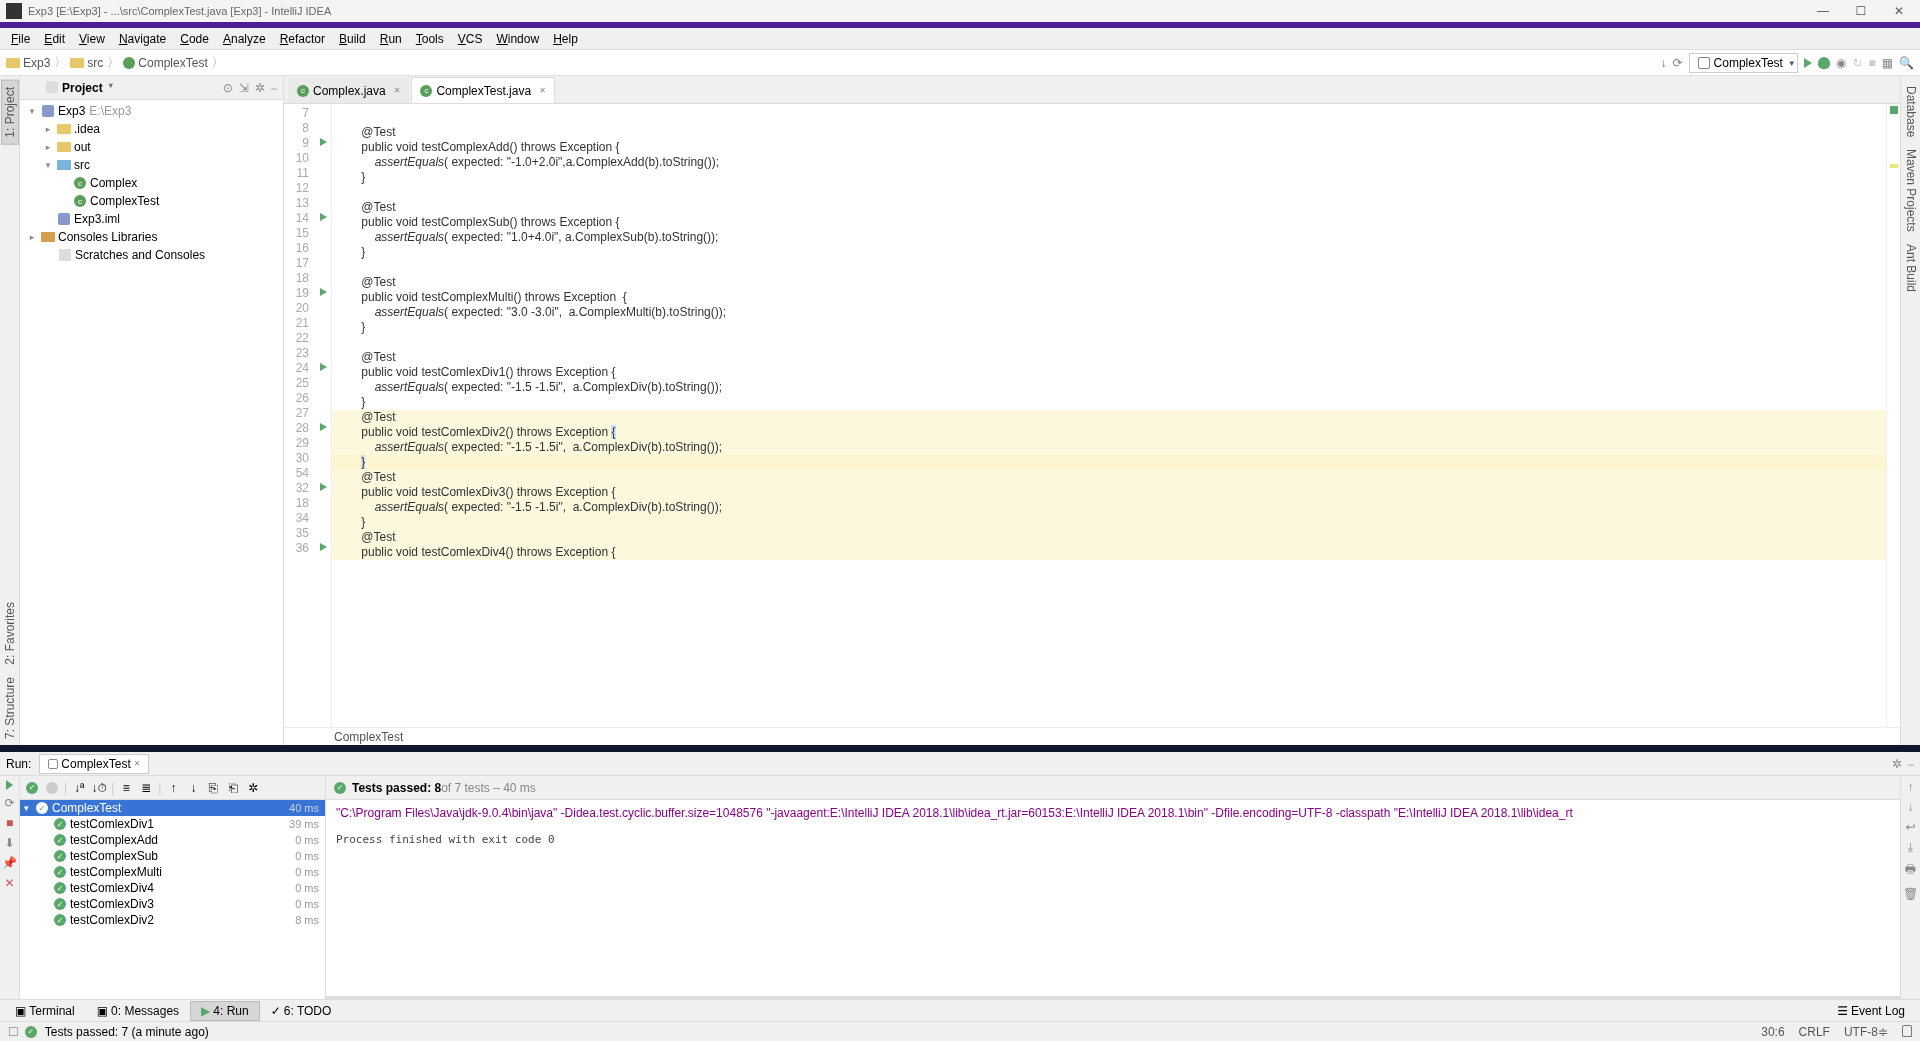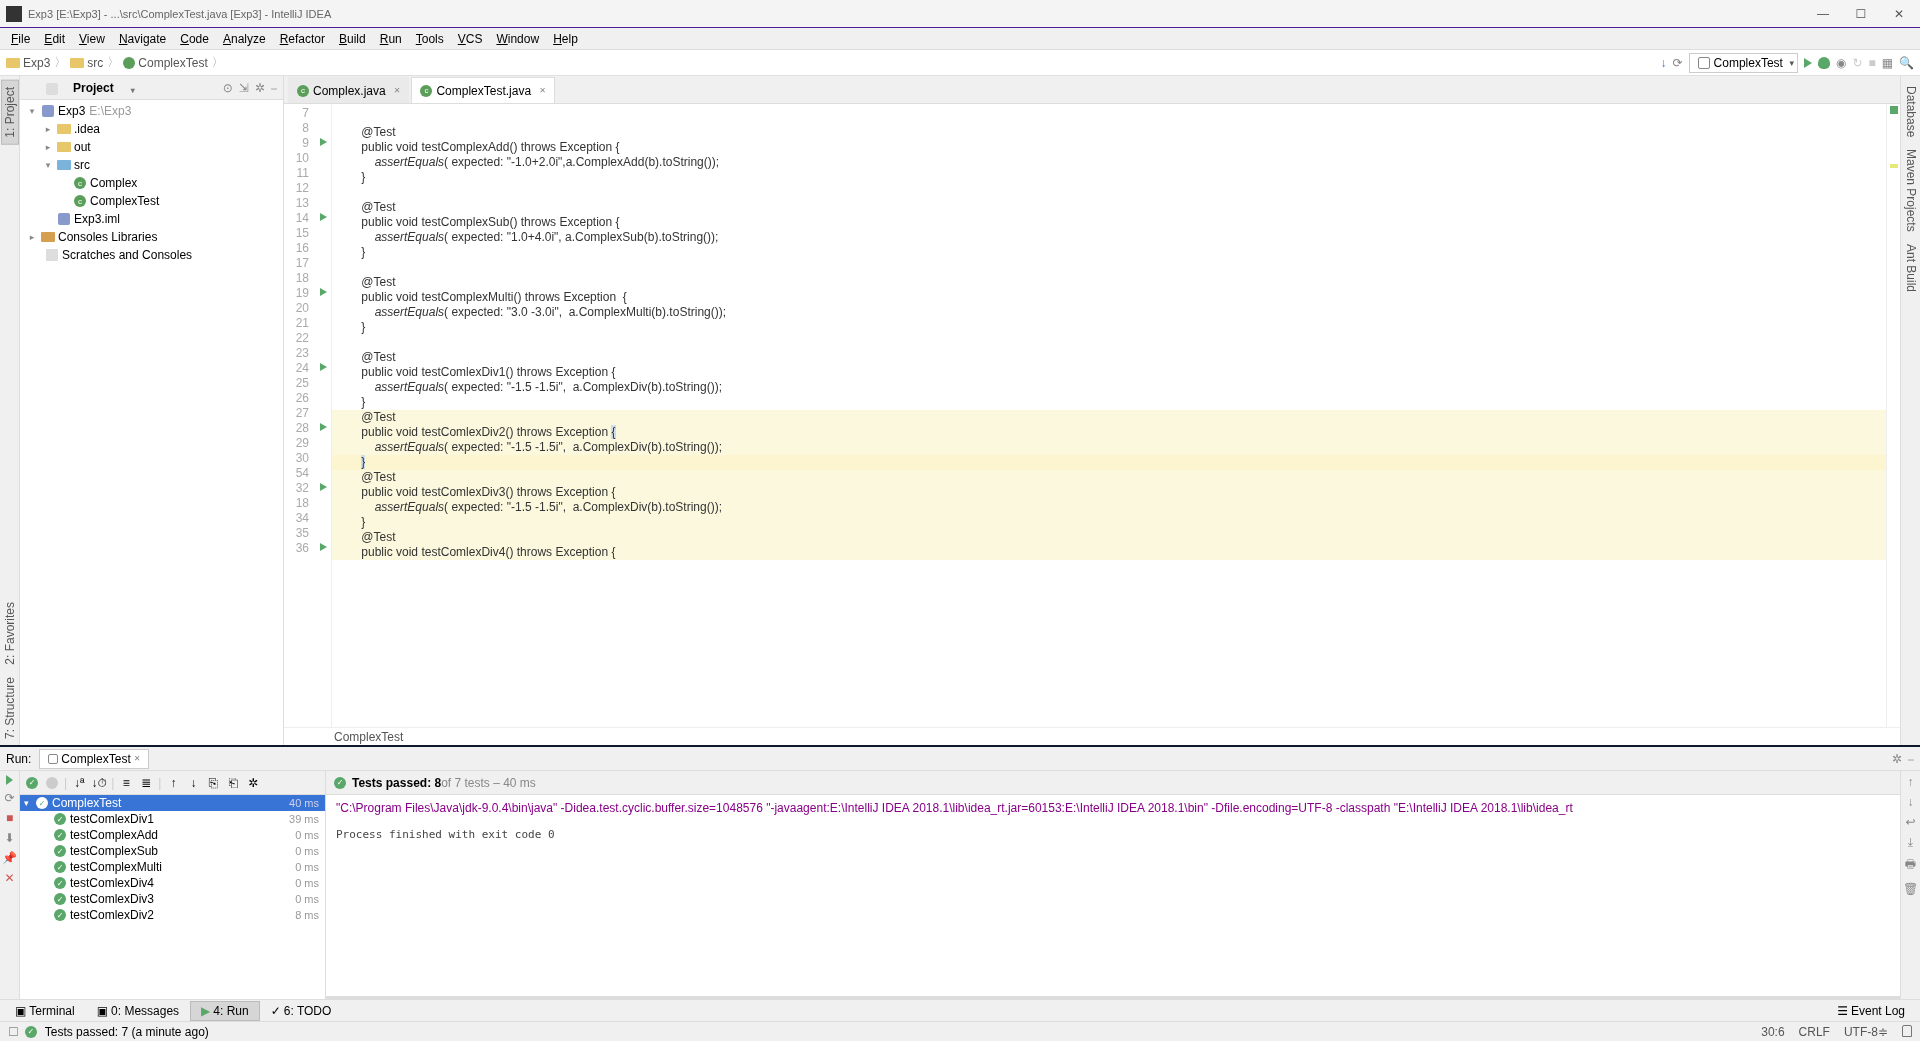--- a/index.html
+++ b/index.html
@@ -1,17 +1,17 @@
 <!DOCTYPE html>
 <html><head>
 <meta charset="utf-8">
 <style>
 * { margin:0; padding:0; box-sizing:border-box; font-family:'Segoe UI',Arial,sans-serif; font-size:12px; }
 body { background:#fff; color:#000; height:1041px; width:1920px; overflow:hidden; display:flex; flex-direction:column; }
-.title-bar { height:28px; background:#f4f4f4; display:flex; align-items:center; padding:0 6px; border-bottom:1px solid #4c1d95; }
+.title-bar { height:28px; background:#f4f4f4; display:flex; align-items:center; padding:0 6px; border-bottom:6px solid #4c1d95; }
 .title-bar .icon { width:16px; height:16px; background:#333; margin-right:6px; }
 .title-bar .ttext { flex:1; color:#666; font-size:11px; }
 .win-btns { display:flex; gap:8px; }
 .win-btn { width:30px; height:20px; display:flex; align-items:center; justify-content:center; color:#555; }
 .menu-bar { height:22px; background:#f0f0f0; display:flex; align-items:center; padding:0 4px; border-bottom:1px solid #ddd; }
 .menu-bar span { padding:2px 7px; cursor:default; }
 .menu-bar span u { text-decoration:underline; }
 .nav-bar { height:26px; background:#fff; display:flex; align-items:center; border-bottom:1px solid #e0e0e0; padding:0 6px; }
 .nav-crumb { display:flex; align-items:center; }
 .nav-crumb .folder-i { width:14px; height:10px; background:#e8c66a; border-radius:1px; margin-right:3px; }
@@ -24,21 +24,21 @@
 .green-tri { width:0; height:0; border-left:8px solid #59a869; border-top:5px solid transparent; border-bottom:5px solid transparent; }
 .bug { width:12px; height:12px; background:#59a869; border-radius:50% 50% 40% 40%; }
 .main { flex:1; display:flex; overflow:hidden; }
 .left-gut { width:20px; background:#f0f0f0; border-right:1px solid #ddd; display:flex; flex-direction:column; align-items:center; padding-top:4px; }
 .left-gut .rot { writing-mode:vertical-rl; transform:rotate(180deg); font-size:11px; padding:6px 1px; color:#555; display:flex; align-items:center; gap:2px; }
 .left-gut .rot.active { background:#d6d6d6; border:1px solid #bbb; }
 .right-gut { width:20px; background:#f0f0f0; border-left:1px solid #ddd; display:flex; flex-direction:column; align-items:center; padding-top:4px; }
 .right-gut .rot { writing-mode:vertical-rl; font-size:11px; padding:6px 1px; color:#555; }
 .proj-panel { width:264px; border-right:1px solid #ddd; display:flex; flex-direction:column; }
 .panel-head { height:24px; background:#f0f0f0; border-bottom:1px solid #ddd; display:flex; align-items:center; padding:0 6px; }
-.panel-head .ptitle { font-weight:600; flex:1; display:flex; align-items:flex-end; gap:15px;padding-left:20px; }
+.panel-head .ptitle { font-weight:600; flex:1; display:flex; align-items:flex-start; gap:4px;padding-left:20px; }
 .panel-head .ptitle::after { content:'▾'; font-size:8px; margin-left:2px; color:#777; }
 .panel-head .pacts { display:flex; gap:6px; color:#888; }
 .tree { flex:1; padding:2px 0; overflow:auto; }
 .tree-item { display:flex; align-items:center; height:18px; padding-left:6px; white-space:nowrap; }
 .tree-item .tw { width:12px; text-align:center; color:#888; font-size:9px; }
 .tree-item .ti-icon { width:14px; height:14px; margin:0 3px; display:inline-flex; align-items:center; justify-content:center; }
 .folder-ico { width:14px; height:10px; background:#e8c66a; border-radius:1px; }
 .folder-ico.blue { background:#7bb3db; }
 .class-ico { width:12px; height:12px; background:#5a9e5a; border-radius:50%; font-size:8px; color:#fff; display:flex; align-items:center; justify-content:center; }
 .mod-ico { width:12px; height:12px; background:#8899cc; border-radius:2px; }
@@ -55,21 +55,21 @@
 .gutter { width:48px; background:#fff; border-right:1px solid #eee; text-align:right; padding-top:2px; padding-right:22px; color:#aaa; line-height:15px; position:relative; }
 .gutter .gline { height:15px; position:relative; }
 .gutter .run-g { position:absolute; right:-18px; top:2px; width:0; height:0; border-left:7px solid #59a869; border-top:4px solid transparent; border-bottom:4px solid transparent; }
 .code { flex:1; padding-top:6px; line-height:15px; white-space:pre; color:#333; }
 .code .ln { height:15px; padding-left:16px; }
 .code .ln.hl { background:#fcf8dd; }
 .code .ln.hlcur { background:#fcf5cf; }
 .rt-strip { width:14px; background:#fff; border-left:1px solid #eee; position:relative; }
 .rt-strip .sq { position:absolute; right:2px; width:8px; height:8px; }
 .crumb-bar { height:18px; background:#fff; border-top:1px solid #eee; padding-left:50px; font-size:11px; color:#555; display:flex; align-items:center; }
-.run-panel { height:254px; border-top:2px solid #0f172a; display:flex; flex-direction:column; }
+.run-panel { height:254px; border-top:7px solid #0f172a; display:flex; flex-direction:column; }
 .run-head { height:24px; background:#f0f0f0; border-bottom:1px solid #ddd; display:flex; align-items:center; padding:0 6px; }
 .run-head .rtitle { font-weight:400; }
 .run-head .rtab { margin-left:8px; padding:2px 8px; background:#fff; border:1px solid #ccc; display:flex; align-items:center; gap:3px; }
 .run-head .rtab .tx { font-size:8px; color:#888; }
 .run-head .racts { margin-left:auto; display:flex; gap:6px; color:#888; }
 .run-body { flex:1; display:flex; }
 .run-left { width:20px; background:#f0f0f0; border-right:1px solid #ddd; display:flex; flex-direction:column; align-items:center; padding-top:4px; gap:6px; }
 .run-mid { width:306px; border-right:1px solid #ddd; display:flex; flex-direction:column; }
 .run-toolbar { height:24px; background:#f0f0f0; border-bottom:1px solid #ddd; display:flex; align-items:center; padding:0 4px; gap:4px; }
 .run-toolbar .t { width:16px; height:16px; display:flex; align-items:center; justify-content:center; }
@@ -236,21 +236,21 @@
           </span>
           <span class="tl">Exp3.iml</span>
         </div>
         <div class="tree-item" style="padding-left: 6px;">
           <span class="tw">▸</span>
           <span class="ti-icon">
             <span class="lib-ico"></span>
           </span>
           <span class="tl">Consoles Libraries</span>
         </div>
-        <div class="tree-item" style="padding-left: 10px;">
+        <div class="tree-item" style="padding-left: 23px;">
           <span class="tw"></span>
           <span class="ti-icon">
             <span class="scratch-ico"></span>
           </span>
           <span class="tl">Scratches and Consoles</span>
         </div>
       </div>
   </div>
 
   <div class="editor-area">

